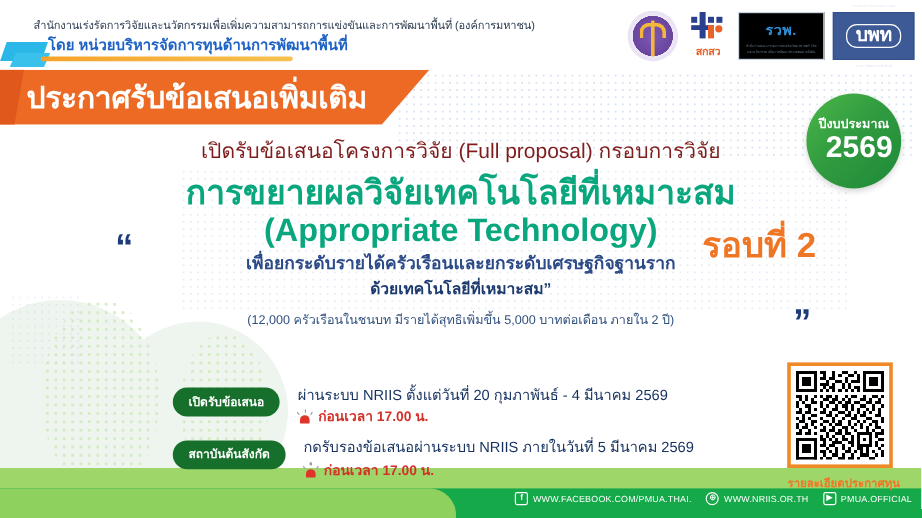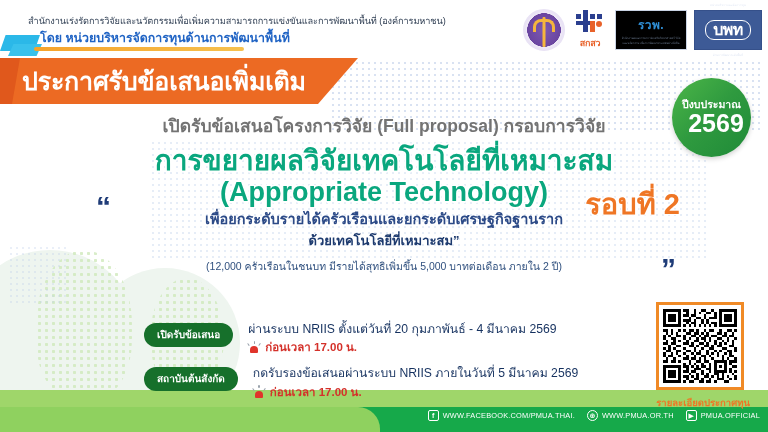--- a/index.html
+++ b/index.html
@@ -125,21 +125,21 @@
     display:flex; flex-direction:column; align-items:center; justify-content:center;
     box-shadow:0 2px 5px rgba(0,0,0,.18); z-index:8;
   }
   .fy-label { color:#ffffff; font-size:10.5px; font-weight:bold; line-height:1; }
   .fy-year { color:#ffffff; font-size:25px; font-weight:bold; line-height:1.05; margin-top:1px;margin-left:9px; }
 
   
   .content { position:absolute; left:0; top:104px; width:768px; z-index:4; text-align:center; }
 
   .line-open {
-    font-size:17.5px; font-weight:bold; color:#737373;
+    font-size:17.5px; font-weight:normal; color:#7f1d1d;
     margin-top:8px; white-space:nowrap;
   }
   .title-wrap { position:relative; margin-top:4px; }
   .title-th, .title-en {
     font-weight:bold; color:#0aa77e; white-space:nowrap;
     text-shadow:
       -1.4px -1.4px 0 #ffffff, 1.4px -1.4px 0 #ffffff,
       -1.4px 1.4px 0 #ffffff, 1.4px 1.4px 0 #ffffff,
        0 -1.8px 0 #ffffff, 0 1.8px 0 #ffffff,
       -1.8px 0 0 #ffffff, 1.8px 0 0 #ffffff;
@@ -586,21 +586,21 @@
   <div class="footer-main"></div>
   <div class="footer-curve"></div>
 
   <div class="footer-items">
     <div class="fitem">
       <span class="ficon">f</span>
       <span class="fitem-label">WWW.FACEBOOK.COM/PMUA.THAI.</span>
     </div>
     <div class="fitem">
       <span class="ficon ficon-round">⊕</span>
-      <span class="fitem-label">WWW.PMUA.OR.TH</span>
+      <span class="fitem-label">WWW.NRIIS.OR.TH</span>
     </div>
     <div class="fitem">
       <span class="ficon">▶</span>
       <span class="fitem-label">PMUA.OFFICIAL</span>
     </div>
   </div>
 
 </div>
 
 </body></html>

